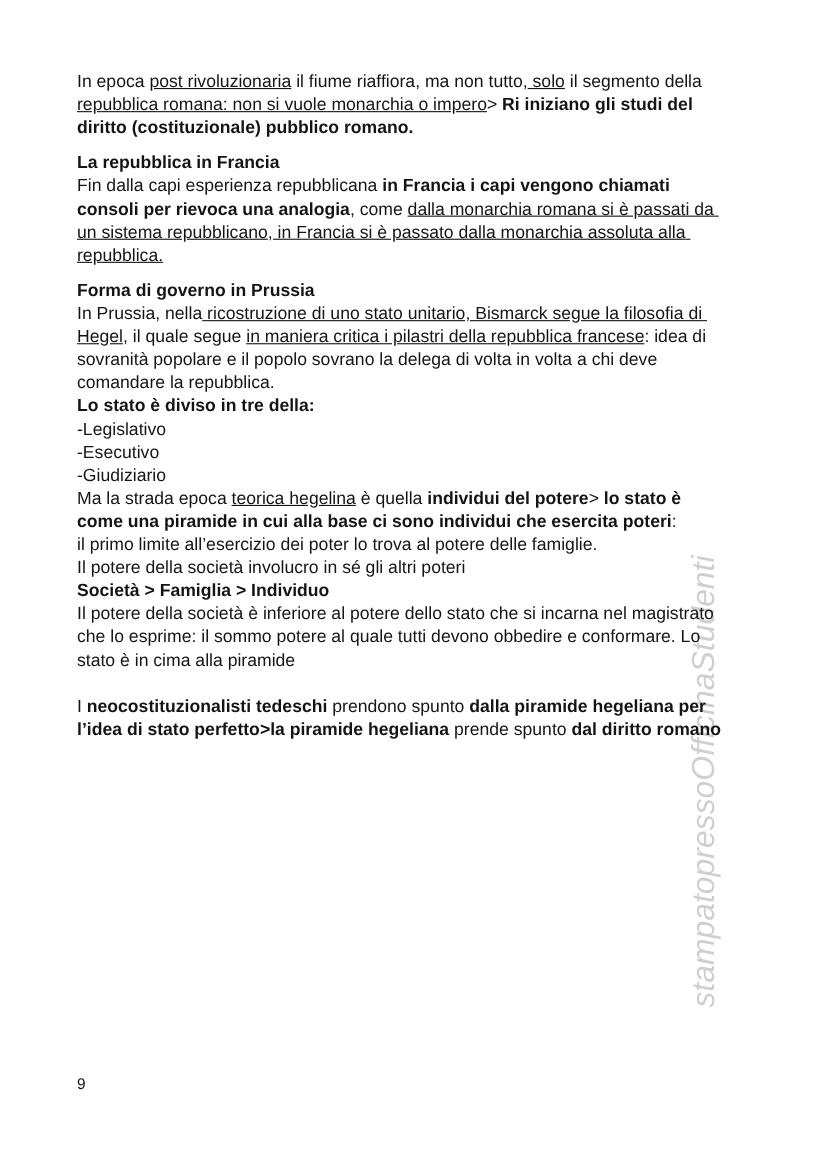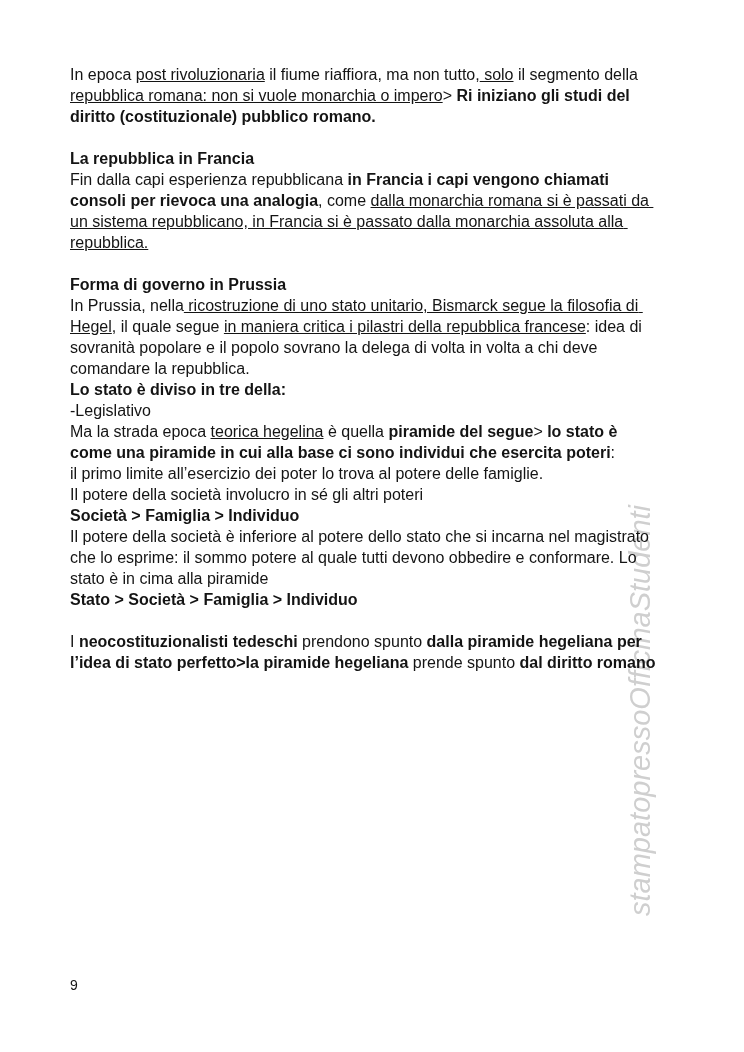--- a/index.html
+++ b/index.html
@@ -20,21 +20,21 @@
     position: absolute;
     left: 70px;
     top: 64px;
     width: 593px;
     font-size: 16px;
     line-height: 21px;
     color: #141414;
     z-index: 2;
   }
   .block { margin: 0; }
-  .gap-small { margin-top: 21px; }
+  .gap-small { margin-top: 11px; }
   .gap-large { margin-top: 21px; }
   .run { white-space: pre-wrap; }
   .b { font-weight: 700; }
   .u { text-decoration: underline; }
   .watermark {
     position: absolute;
     left: 624px;
     top: 916px;
     width: 420px;
     height: 34px;
@@ -63,23 +63,24 @@
   <div class="watermark">stampatopressoOfficinaStudenti</div>
 
   <div class="content">
       <div class="block"><span class="run">In epoca </span><span class="run u">post rivoluzionaria</span><span class="run"> il fiume riaffiora, ma non tutto,</span><span class="run u"> solo</span><span class="run"> il segmento della </span><span class="run u">repubblica romana: non si vuole monarchia o impero</span><span class="run">&gt; </span><span class="run b">Ri iniziano gli studi del diritto (costituzionale) pubblico romano.</span></div>
       <div class="block gap-small"><span class="run b">La repubblica in Francia</span></div>
       <div class="block"><span class="run">Fin dalla capi esperienza repubblicana </span><span class="run b">in Francia i capi vengono chiamati consoli per rievoca una analogia</span><span class="run">, come </span><span class="run u">dalla monarchia romana si è passati da un sistema repubblicano, in Francia si è passato dalla monarchia assoluta alla repubblica.</span></div>
       <div class="block gap-small"><span class="run b">Forma di governo in Prussia</span></div>
       <div class="block"><span class="run">In Prussia, nella</span><span class="run u"> ricostruzione di uno stato unitario, Bismarck segue la filosofia di Hegel</span><span class="run">, il quale segue </span><span class="run u">in maniera critica i pilastri della repubblica francese</span><span class="run">: idea di sovranità popolare e il popolo sovrano la delega di volta in volta a chi deve comandare la repubblica.</span></div>
       <div class="block"><span class="run b">Lo stato è diviso in tre della:</span></div>
       <div class="block"><span class="run">-Legislativo</span></div>
-      <div class="block"><span class="run">Ma la strada epoca </span><span class="run u">teorica hegelina</span><span class="run"> è quella </span><span class="run b">piramide del segue</span><span class="run">&gt; </span><span class="run b">lo stato è come una piramide in cui alla base ci sono individui che esercita poteri</span><span class="run">:</span></div>
+      <div class="block"><span class="run">-Esecutivo</span></div>
+      <div class="block"><span class="run">-Giudiziario</span></div>
+      <div class="block"><span class="run">Ma la strada epoca </span><span class="run u">teorica hegelina</span><span class="run"> è quella </span><span class="run b">individui del potere</span><span class="run">&gt; </span><span class="run b">lo stato è come una piramide in cui alla base ci sono individui che esercita poteri</span><span class="run">:</span></div>
       <div class="block"><span class="run">il primo limite all’esercizio dei poter lo trova al potere delle famiglie.</span></div>
       <div class="block"><span class="run">Il potere della società involucro in sé gli altri poteri</span></div>
       <div class="block"><span class="run b">Società &gt; Famiglia &gt; Individuo</span></div>
       <div class="block"><span class="run">Il potere della società è inferiore al potere dello stato che si incarna nel magistrato che lo esprime: il sommo potere al quale tutti devono obbedire e conformare. Lo stato è in cima alla piramide</span></div>
-      <div class="block"><span class="run b">Stato &gt; Società &gt; Famiglia &gt; Individuo</span></div>
       <div class="block gap-large"><span class="run">I </span><span class="run b">neocostituzionalisti tedeschi</span><span class="run"> prendono spunto </span><span class="run b">dalla piramide hegeliana per l’idea di stato perfetto</span><span class="run b">&gt;</span><span class="run b">la piramide hegeliana</span><span class="run"> prende spunto </span><span class="run b">dal diritto romano</span></div>
     </div>
 
   <div class="page-number">9</div>
 </div>
 
 </body></html>

